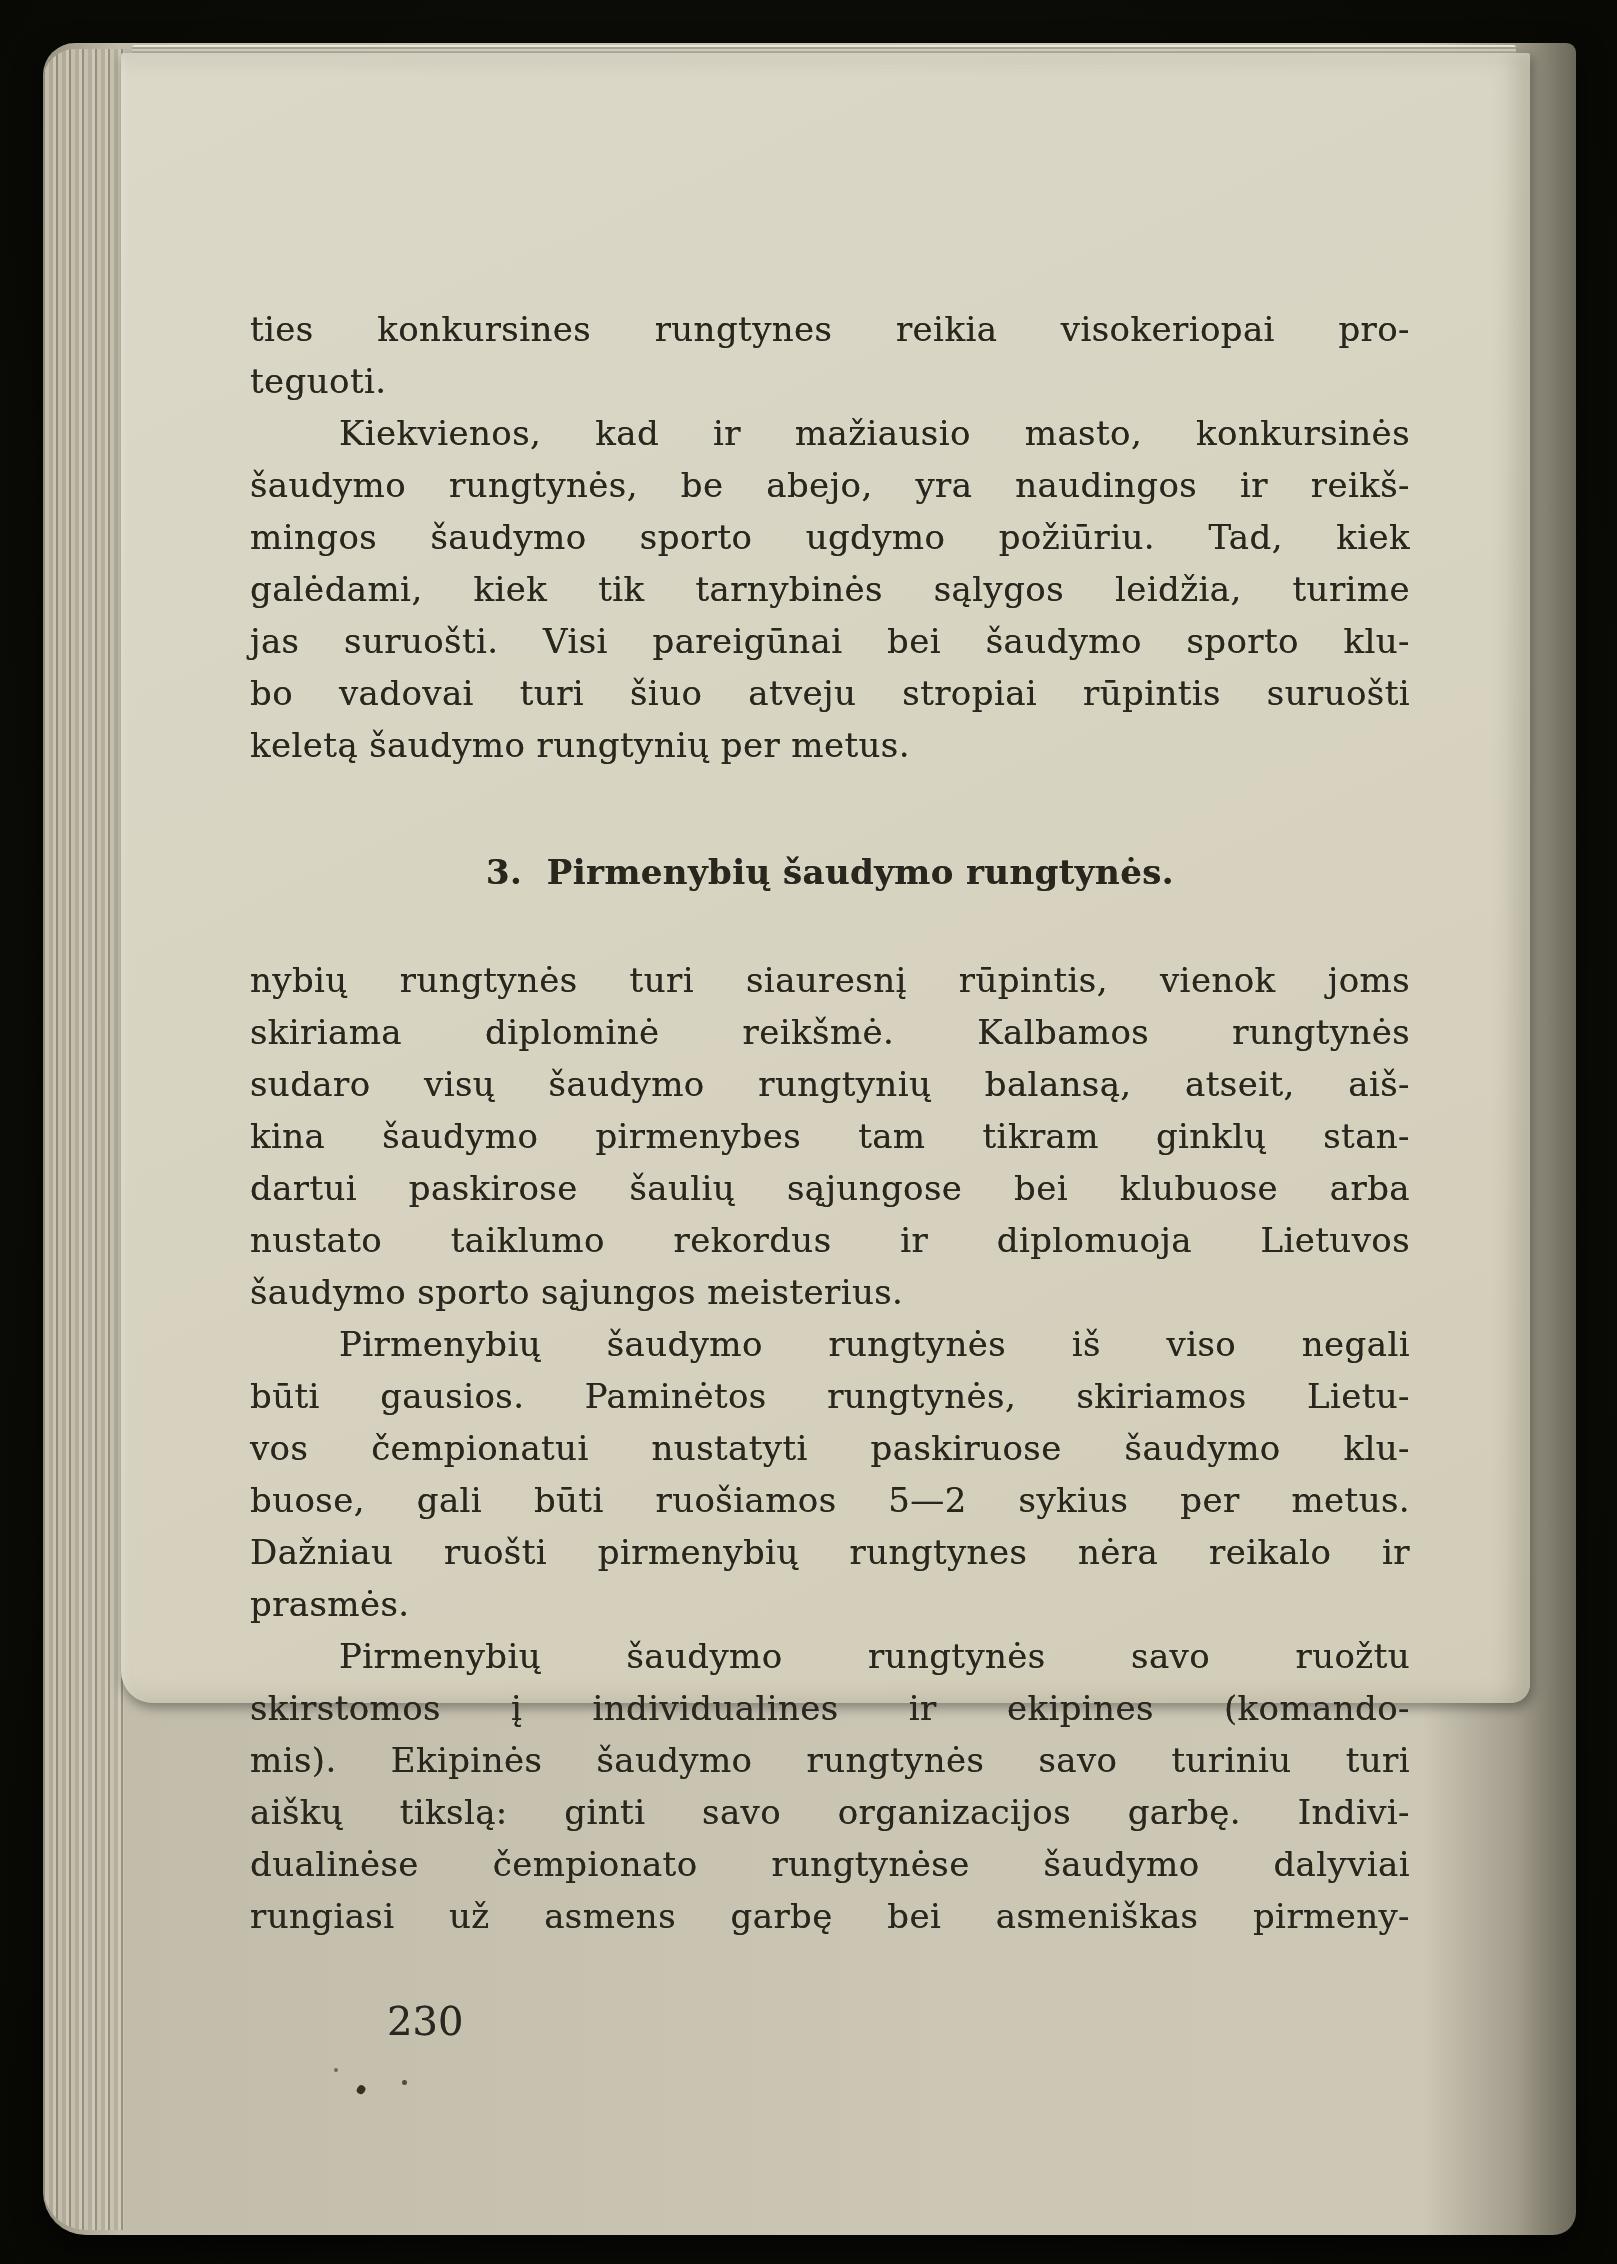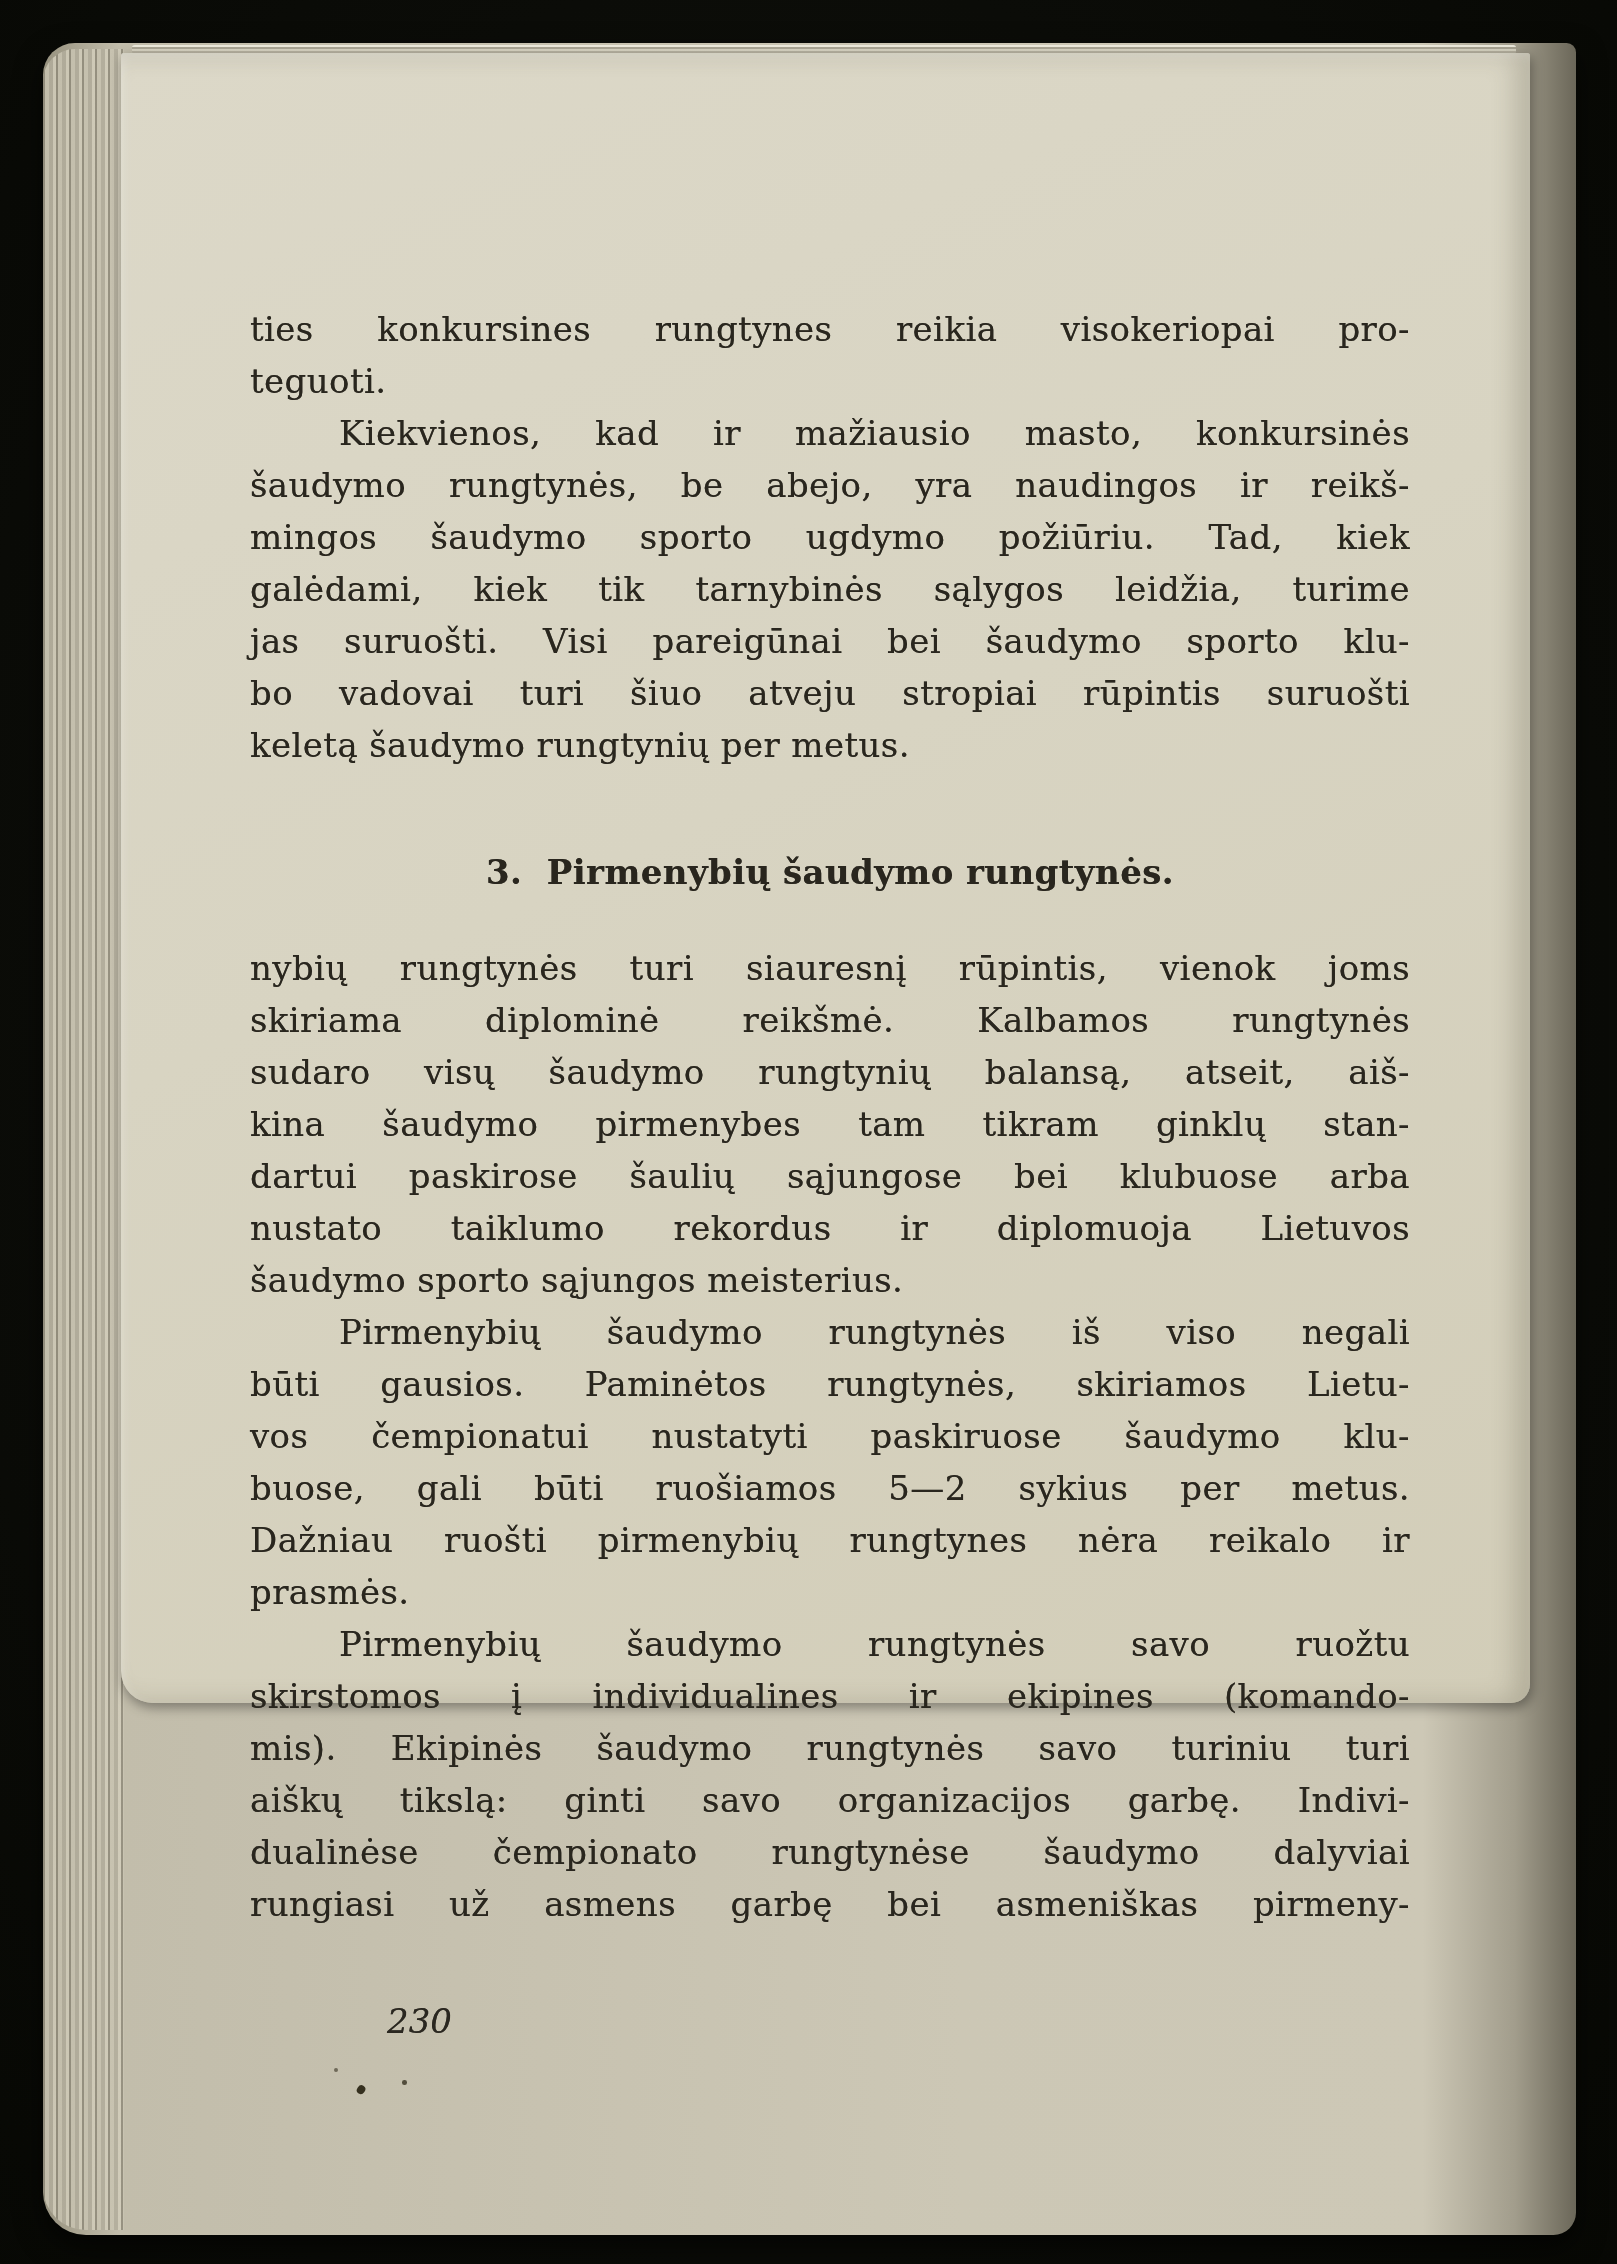--- a/index.html
+++ b/index.html
@@ -59,32 +59,31 @@
   }
   .line {
     height:52px; line-height:52px;
     text-align:justify;
     text-align-last:justify;
   }
   .line.indent { text-indent:89px; }
   .line.para-last { text-align-last:left; }
   .heading {
     height:52px; line-height:52px;
-    margin-top:75px; margin-bottom:44px;
+    margin-top:75px; margin-bottom:56px;
     text-align:center;
     font-weight:bold;
     white-space:pre-wrap;
   }
 
   .page-number {
     position:absolute; left:266px; top:1942px;
     height:52px; line-height:52px;
-    font-size:34px; color:#2a2720;
+    font-size:40px; color:#2a2720;
     text-shadow:0 0 0.6px rgba(41,38,30,.65);
-    font-style:italic;
   }
 
   .speck { position:absolute; background:#35301f; border-radius:50%; }
   .speck.s1 { left:236px; top:2032px; width:7.5px; height:9.4px; transform:rotate(35deg); }
   .speck.s2 { left:281px; top:2027px; width:4.7px; height:4.7px; opacity:.8; }
   .speck.s3 { left:213px; top:2015px; width:3.8px; height:3.8px; opacity:.6; }
 </style>
 </head>
 <body>
 

